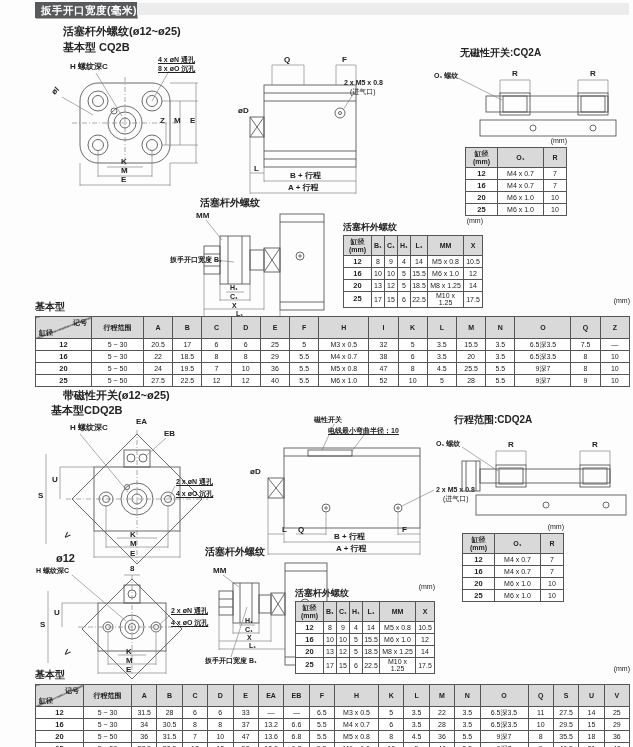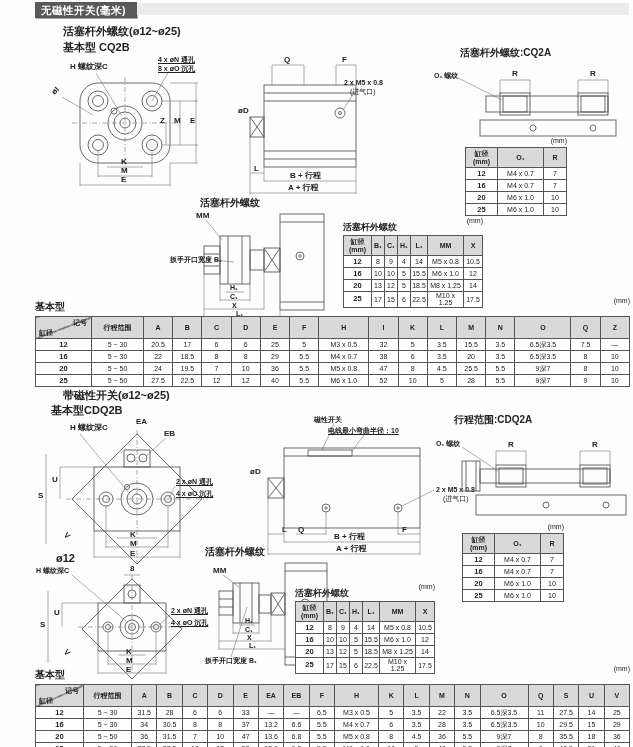--- a/index.html
+++ b/index.html
@@ -27,21 +27,21 @@
 .dim-table th { height:22px; }
 .dim-table td { height:12px; }
 th.corner { position:relative; padding:0;
   background-image:linear-gradient(to bottom right, #d9d9d9 calc(50% - 0.6px), #555 calc(50% - 0.6px), #555 calc(50% + 0.6px), #d9d9d9 calc(50% + 0.6px)); }
 th.corner .tr { position:absolute; top:2px; right:4px; font-size:7px; }
 th.corner .bl { position:absolute; bottom:2px; left:3px; font-size:7px; }
 </style>
 </head>
 <body>
 
-<div class="titlebar"><span>无磁性开关(毫米)</span></div>
+<div class="titlebar"><span>扳手开口宽度(毫米)</span></div>
 <div class="titlestrip"></div>
 
 <div class="heading" style="left:63px;top:24px;">活塞杆外螺纹(ø12~ø25)</div>
 <div class="heading" style="left:63px;top:40px;">基本型 CQ2B</div>
 
 <div class="drawing" style="left:48px;top:55px;width:175px;height:142px;">
   <svg class="art" width="175" height="142">
     <rect x="32" y="28" width="90" height="80" rx="18"></rect>
     <circle cx="50" cy="46" r="10"></circle>
       <circle cx="50" cy="46" r="5.5"></circle>
@@ -134,21 +134,21 @@
     <rect x="58" y="50" width="122" height="16"></rect>
     <rect x="72" y="47" width="30" height="22"></rect>
       <rect x="75" y="50" width="24" height="16"></rect>
     <rect x="150" y="47" width="30" height="22"></rect>
       <rect x="153" y="50" width="24" height="16"></rect>
     <line class="thin" x1="30" y1="32" x2="74" y2="54"></line>
     <rect x="52" y="74" width="136" height="16"></rect>
     <circle cx="105" cy="82" r="3"></circle>
       <circle cx="165" cy="82" r="3"></circle>
   </svg>
-  <span class="subheading" style="left:32px;top:0;position:absolute;">活塞杆外螺纹:CQ2A</span>
+  <span class="subheading" style="left:32px;top:0;position:absolute;">无磁性开关:CQ2A</span>
   <span class="lbl tiny" style="left:6px;top:26px;">O₁ 螺纹</span>
   <span class="lbl" style="left:84px;top:24px;">R</span>
   <span class="lbl" style="left:162px;top:24px;">R</span>
 </div>
 
 <div class="tbl-box" style="left:465px;top:136px;width:102px;">
   <span class="unit">(mm)</span>
   <table style="margin-top:11px;">
     <colgroup>
         <col style="width:32px">

